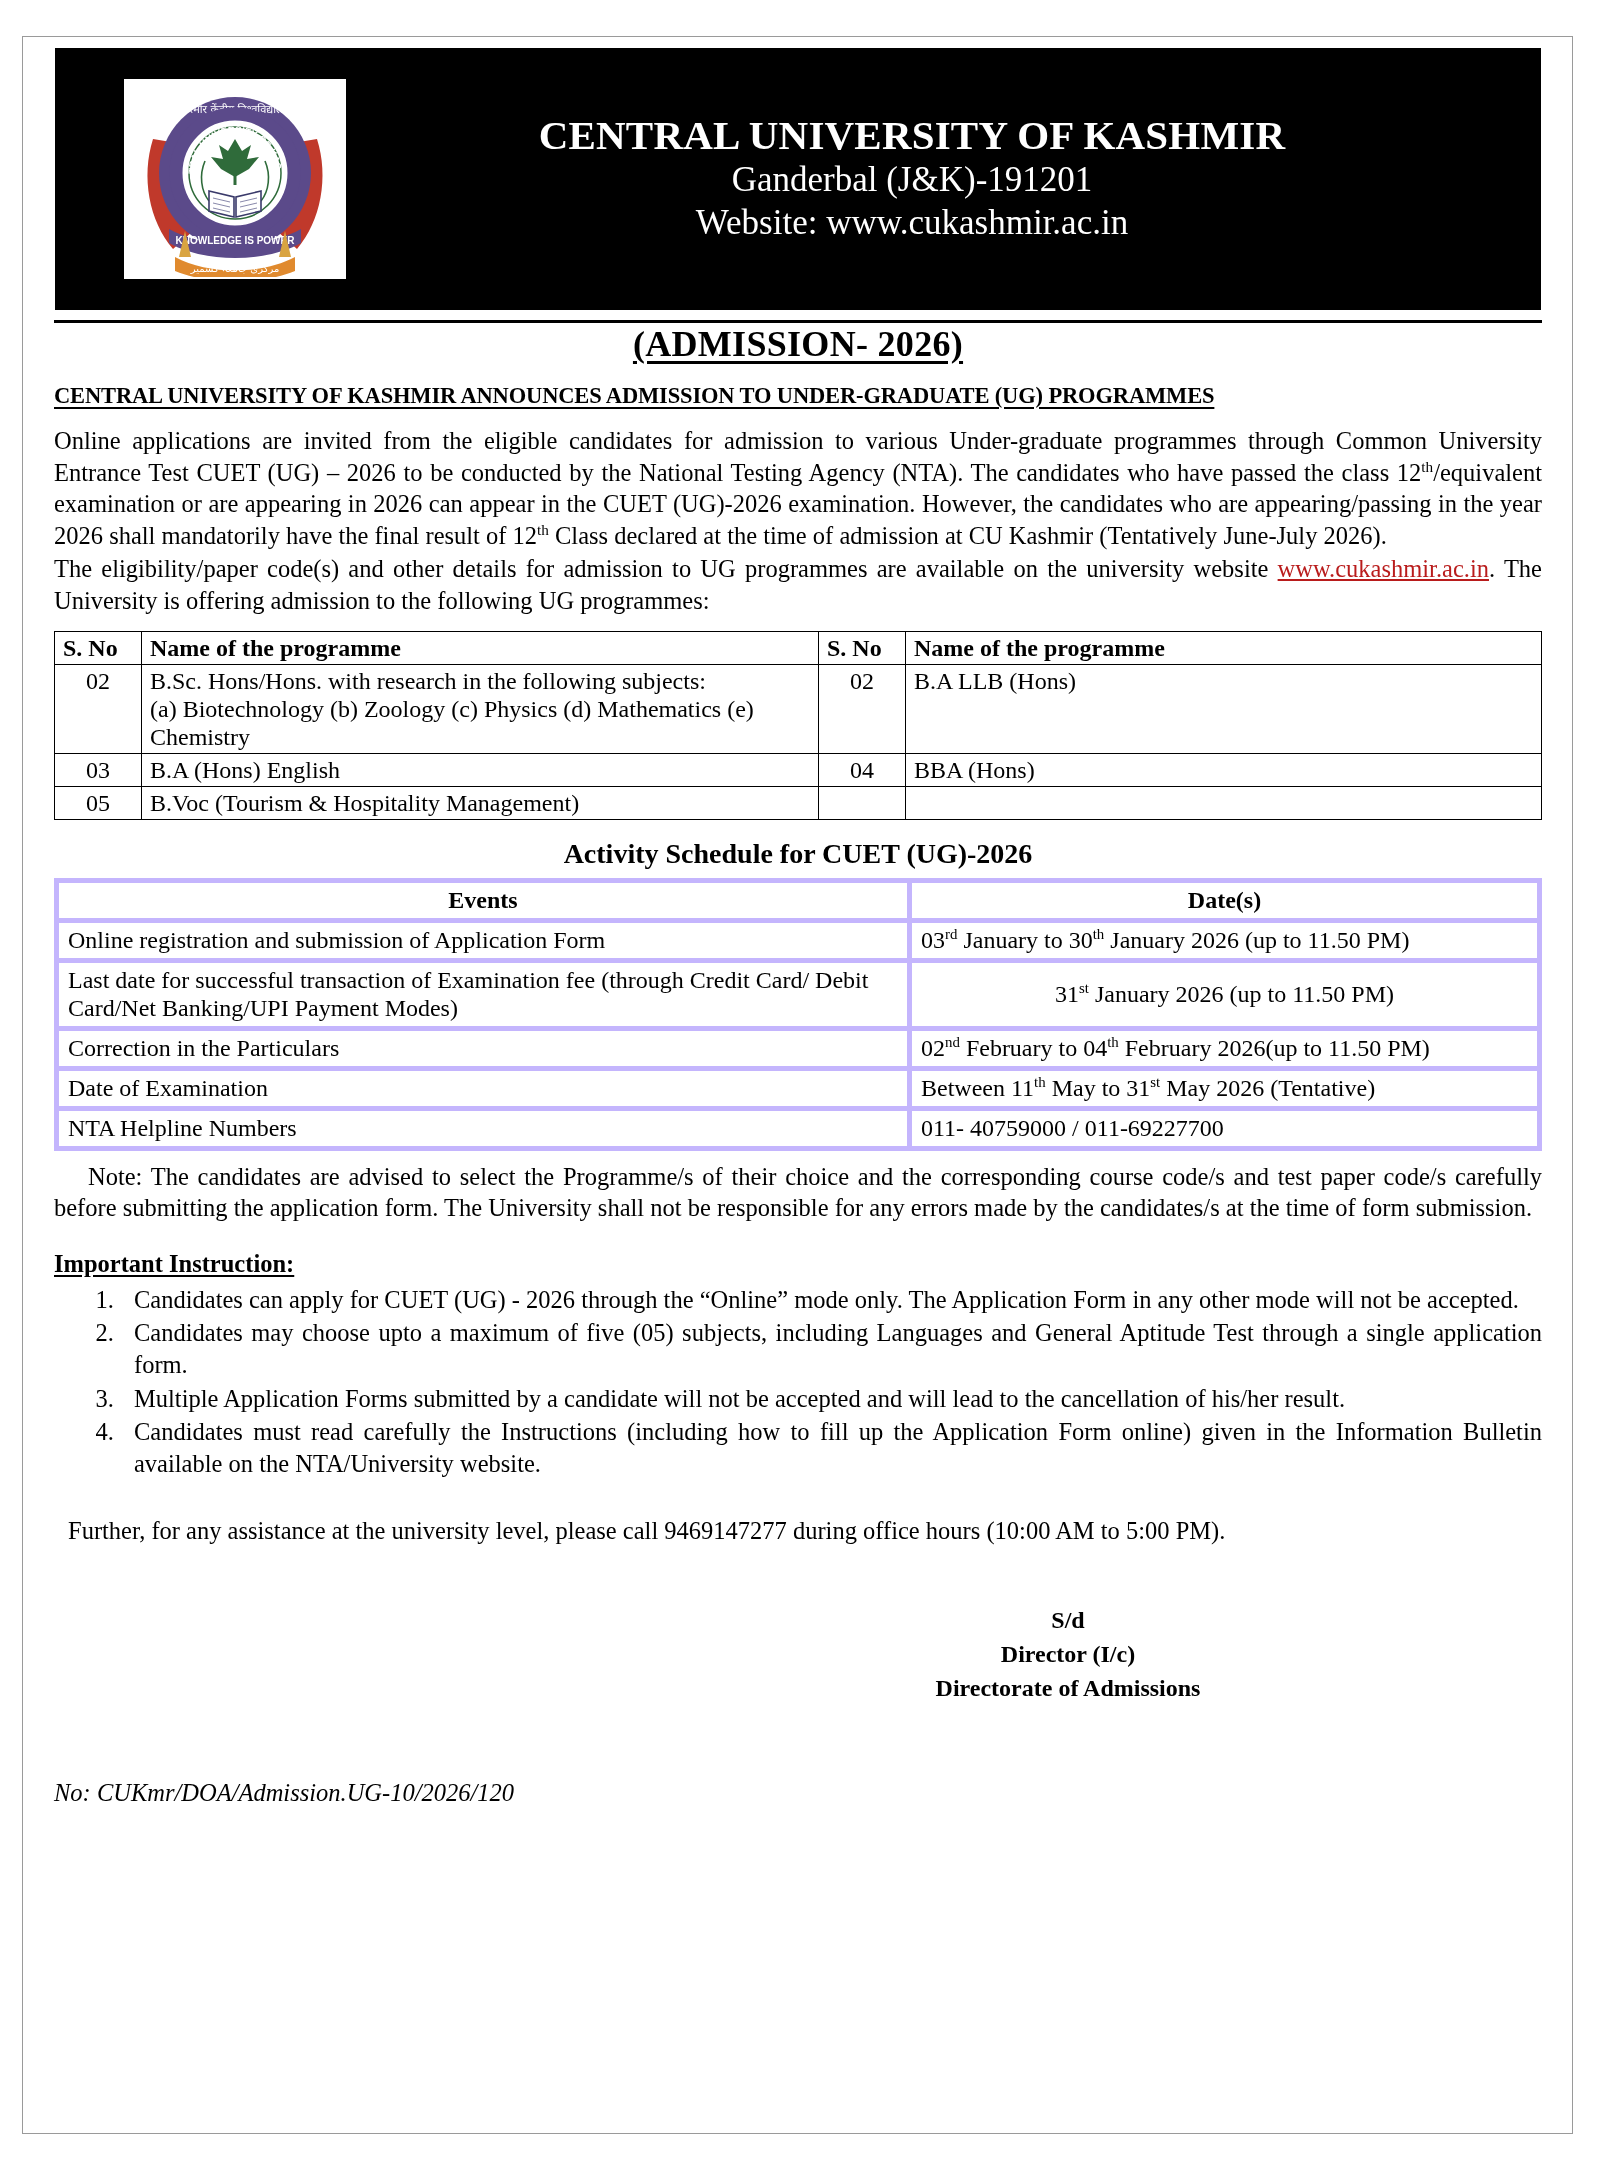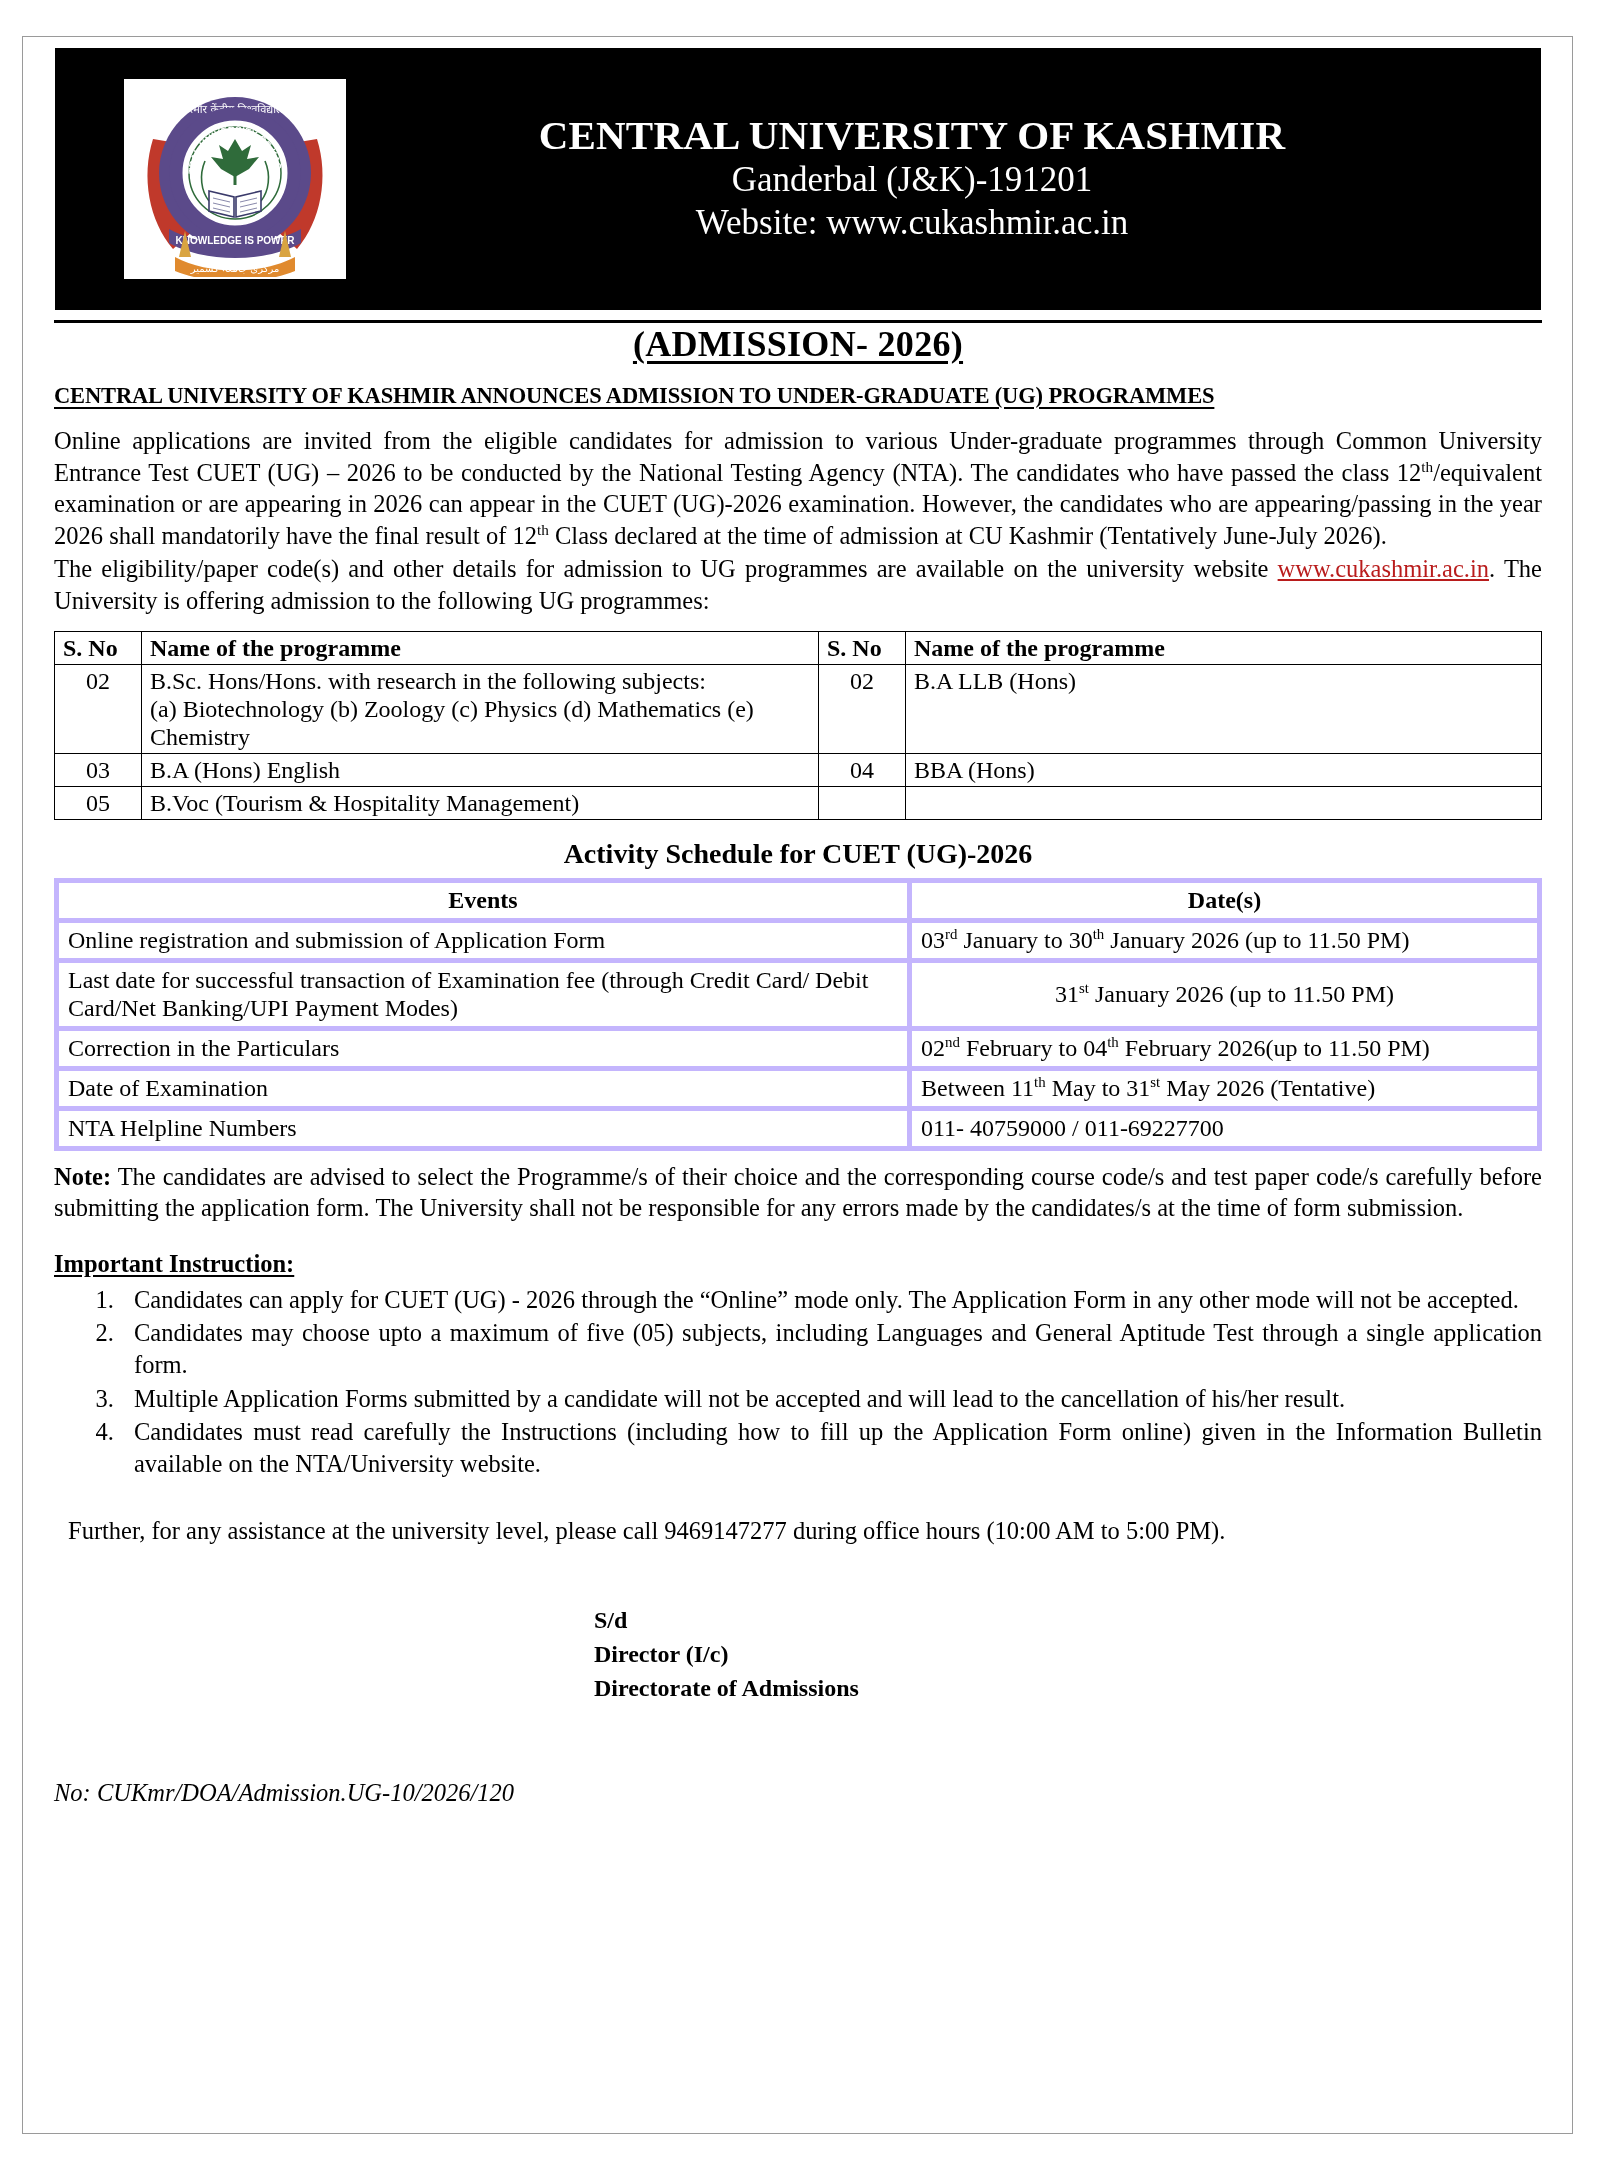--- a/index.html
+++ b/index.html
@@ -161,21 +161,21 @@
   .sched-dt { text-align: left; }
   .sched-dt.c { text-align: center; }
 
   
   p.note {
     font-size: 24.5px;
     line-height: 1.29;
     text-align: justify;
     margin: 10px 0 0 0;
   }
-  .bold { font-weight: bold; }
+  .bold { font-weight: normal; margin-left: 34px; }
   .inst-head {
     font-size: 24.5px;
     font-weight: bold;
     text-decoration: underline;
     text-underline-offset: 3px;
     margin-top: 26px;
   }
   ol.inst {
     font-size: 24.5px;
     line-height: 1.29;
@@ -188,21 +188,21 @@
   p.further {
     font-size: 24.5px;
     line-height: 1.3;
     margin: 36px 0 0 0;
     padding-left: 14px;
   }
 
   
   .sign-block {
     margin-top: 56px;
-    text-align: left;
+    text-align: center;
     padding-left: 540px;
     font-size: 24px;
     font-weight: bold;
     line-height: 1.42;
   }
 
   .ref-block {
     margin-top: 70px;
     font-size: 24.5px;
     font-style: italic;

